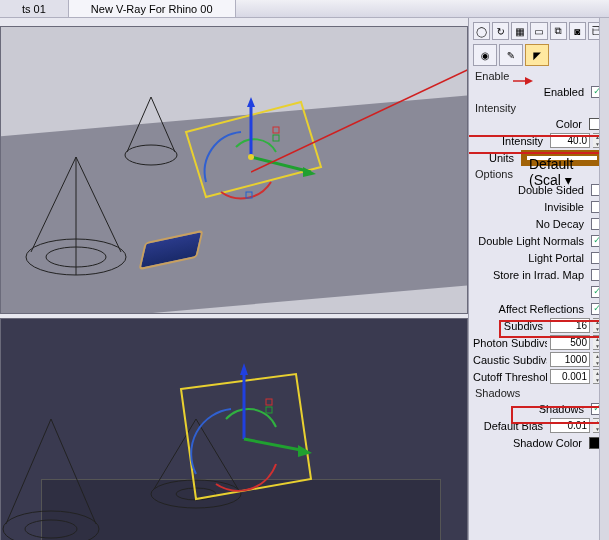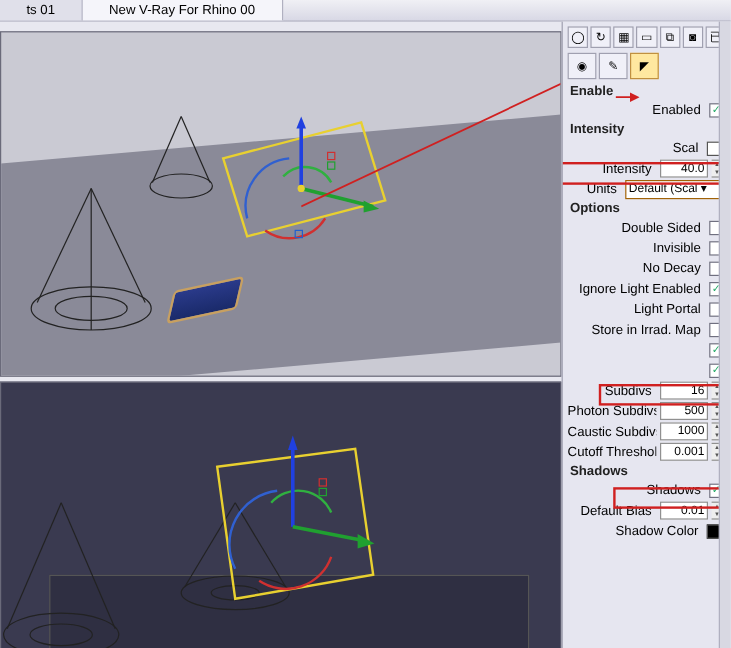--- a/index.html
+++ b/index.html
@@ -33,29 +33,29 @@
   
   .phone { position: absolute; width: 60px; height: 26px; background: linear-gradient(#2a3a8a,#1a2a6a); border: 2px solid #c8a060; border-radius: 4px; transform: rotate(-12deg) skewX(-25deg); }
 
   
   .panel { position: absolute; top: 18px; right: 0; width: 141px; height: 522px; background: #e6e6f0; border-left: 1px solid #a0a0b0; padding: 2px 4px; overflow: hidden; }
   .toolbar { display: flex; gap: 2px; padding: 2px 0; }
   .tb { width: 18px; height: 18px; border: 1px solid #a0a0b0; background: #f0f0f8; display:flex; align-items:center; justify-content:center; font-size:10px; }
   .toolbar2 .tb { width: 24px; height: 22px; }
   .tb.sel { background: #ffe8a0; border-color: #c09040; }
 
-  .section-hdr { font-weight: bold; padding: 2px 0 1px 2px; color: #222; }
+  .section-hdr { font-weight: normal; padding: 2px 0 1px 2px; color: #222; }
   .row { display: flex; align-items: center; justify-content: flex-end; height: 17px; padding-right: 2px; gap: 3px; }
   .row-label { flex: 1; text-align: right; padding-right: 4px; white-space: nowrap; overflow: hidden; }
   .chk { width: 12px; height: 12px; border: 1px solid #707080; background: #fff; display:flex; align-items:center; justify-content:center; }
   .chk.on::after { content: "✓"; font-size: 9px; color: #2a6; line-height: 1; }
   .num { width: 40px; height: 15px; border: 1px solid #909090; background: #fff; text-align: right; padding-right: 2px; font-size: 10px; }
   .spin { width: 10px; height: 15px; border: 1px solid #909090; border-left: none; background: #eee; display:flex; flex-direction:column; }
   .spin div { flex:1; font-size:5px; text-align:center; line-height:6px; color:#555; }
-  .units { width: 82px; height: 16px; border: 1px solid #a16207; background: #fff; font-size: 10px; padding-left: 2px; }
+  .units { width: 82px; height: 16px; border: 6px solid #a16207; background: #fff; font-size: 14px; padding-left: 2px; }
   .swatch { width: 14px; height: 12px; border: 1px solid #555; }
   .swatch.white { background: #fff; }
   .swatch.black { background: #000; }
 
   .hl { position: absolute; border: 2px solid #d02020; pointer-events: none; }
   .arrow-line { position: absolute; pointer-events: none; }
 
   .scroll { position: absolute; right: 0; top: 0; bottom: 0; width: 10px; background: #d8d8e2; border-left:1px solid #b0b0c0; }
 </style>
 </head>
@@ -183,21 +183,21 @@
       <line x1="0" y1="5" x2="16" y2="5" stroke="#d02020" stroke-width="1.5"></line>
       <polygon points="20,5 12,1 12,9" fill="#d02020"></polygon>
     </svg>
   <div class="row">
     <span class="row-label">Enabled</span>
     <span class="chk on"></span>
   </div>
 
   <div class="section-hdr">Intensity</div>
   <div class="row">
-    <span class="row-label">Scal</span>
+    <span class="row-label">Color</span>
     <span class="swatch white"></span>
   </div>
   <div class="row" style="position:relative;">
     <span class="row-label">Intensity</span>
     <input class="num" value="40.0" style="">
     <div class="spin">
         <div>▲</div>
         <div>▼</div>
       </div>
   </div>
@@ -213,35 +213,36 @@
     </div>
   <div class="row">
       <span class="row-label">Invisible</span>
       <span class="chk"></span>
     </div>
   <div class="row">
       <span class="row-label">No Decay</span>
       <span class="chk"></span>
     </div>
   <div class="row">
-      <span class="row-label">Ignore Light Enabled</span>
+      <span class="row-label">Double Light Normals</span>
       <span class="chk on"></span>
     </div>
   <div class="row">
       <span class="row-label">Light Portal</span>
       <span class="chk"></span>
     </div>
   <div class="row">
       <span class="row-label">Store in Irrad. Map</span>
       <span class="chk"></span>
     </div>
   <div class="row">
       <span class="chk on"></span>
     </div>
   <div class="row">
+      <span class="row-label">Affect Reflections</span>
       <span class="chk on"></span>
     </div>
 
   <div class="row">
       <span class="row-label">Subdivs</span>
       <input class="num" value="16" style="">
       <div class="spin">
         <div>▲</div>
         <div>▼</div>
       </div>

